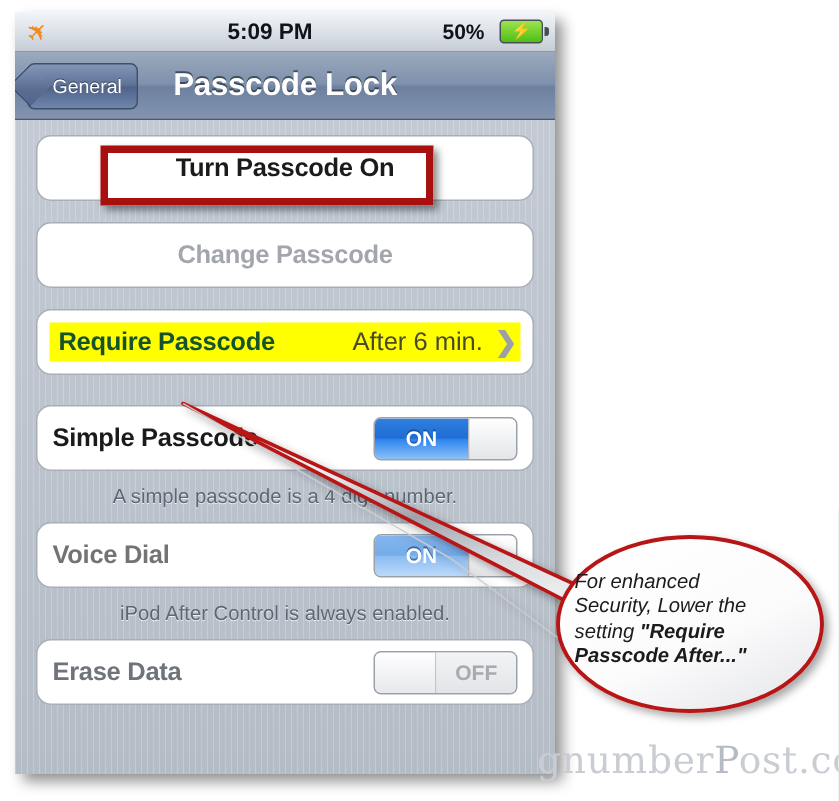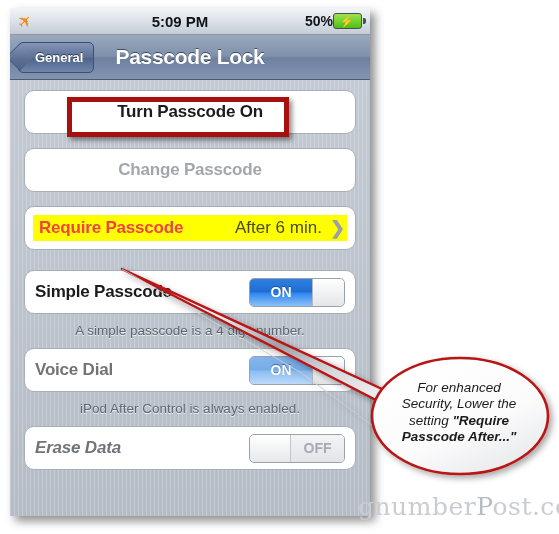--- a/index.html
+++ b/index.html
@@ -24,21 +24,21 @@
   .statusbar {
     position: relative;
     height: 26px;
     background: linear-gradient(to bottom, #f2f5f8 0%, #dfe4ea 45%, #c4ccd5 100%);
     border-bottom: 1px solid #8e969f;
     display: flex; align-items: center;
     padding: 0 8px;
   }
   .sb-left { width: 70px; display:flex; align-items:center; }
   .sb-center { flex: 1; text-align: center; font-weight: bold; font-size: 15px; color:#10141a; letter-spacing:0px;}
-  .sb-right { width: 90px; display:flex; align-items:center; justify-content:flex-end; gap:0;}
+  .sb-right { width: 90px; display:flex; align-items:center; justify-content:flex-end; gap:10px;}
   .battery-pct { font-weight: bold; font-size: 14px; color:#10141a; }
   .battery {
     position: relative; width: 27px; height: 14px;
     border: 1.5px solid #4a4f55; border-radius: 3px;
     background: linear-gradient(to bottom,#9be44e,#4fbe16);
     display:flex; align-items:center; justify-content:center;
   }
   .battery::after {
     content:""; position:absolute; right:-5px; top:3.5px;
     width:3px; height:6px; background:#4a4f55; border-radius:0 2px 2px 0;
@@ -60,21 +60,21 @@
     letter-spacing: -0.3px;
   }
   .back-btn {
     position: relative; margin-left: 8px; height: 29px;
     display:flex; align-items:center;
     padding: 0 10px 0 16px;
     background: linear-gradient(to bottom,#7e92b4,#4f6punct);
     background: linear-gradient(to bottom,#8396b7 0%, #5c7095 50%, #4e6289 51%, #7086ab 100%);
     border: 1px solid #3e4f6d;
     border-radius: 5px;
-    color:#fff; font-size: 13px; font-weight: bold;
+    color:#fff; font-size: 13px; font-weight: normal;
     text-shadow: 0 -1px 0 rgba(35,46,64,0.8);
     z-index: 2;
   }
   .back-btn .arrowhead {
     position:absolute; left:-9px; top:4px;
     width: 19px; height: 19px;
     background: linear-gradient(135deg,#8396b7 0%, #5a6e93 60%, #51658c 100%);
     border-left: 1px solid #3e4f6d; border-bottom: 1px solid #3e4f6d;
     transform: rotate(45deg);
     border-radius: 0 0 0 4px;
@@ -111,21 +111,21 @@
   .chev { font-size: 18px; color:#9aa0a8; font-weight:bold; margin-left:4px;}
   .hint {
     font-size: 13.5px; color:#5d6672;
     text-shadow: 0 1px 0 rgba(255,255,255,0.75);
     padding: 3px 12px 10px 12px;
     text-align:center;
   }
 
   
   .hl-yellow { background:#ffff00; display:flex; align-items:center; width:100%; padding: 2px 2px; box-sizing:border-box;}
-  .hl-yellow .row-label { color:#ef4444; }
+  .hl-yellow .row-label { color:#14532d; }
   .hl-yellow .row-value { color:#4a4a2a; }
 
   
   .toggle {
     margin-left:auto; position: relative;
     width: 94px; height: 27px; border-radius: 5px;
     border: 1px solid #9ba1a9; overflow:hidden;
     background: linear-gradient(to bottom,#f6f7f8,#dfe1e4);
     display:flex; align-items:center;
   }
@@ -170,21 +170,21 @@
     z-index: 30;
   }
 
   
   .overlay { position:absolute; left:0; top:0; width:559px; height:534px; z-index: 40; }
 
   .callout-text {
     position: absolute;
     left: 383px; top: 380px;
     width: 152px;
-    text-align:center;
+    text-align:left;
     font-size: 13.5px;
     font-style: italic;
     color:#1b1b1b;
     line-height: 1.22;
     z-index: 45;
     pointer-events:none;
   }
   .callout-text b { font-weight:bold; font-style: italic; }
 
   .watermark {
@@ -272,21 +272,21 @@
           <span class="toggle pale">
             <span class="track-on">ON</span>
             <span class="knob"></span>
           </span>
         </div>
       </div>
       <div class="hint">iPod After Control is always enabled.</div>
 
       <div class="group">
         <div class="row">
-          <span class="row-label" style="color:#6f737a;font-style:italic;">Erase Data</span>
+          <span class="row-label" style="color:#6f737a;">Erase Data</span>
           <span class="toggle off">
             <span class="knob-left"></span>
             <span class="track-off">OFF</span>
           </span>
         </div>
       </div>
 
     </div>
   </div>
 

